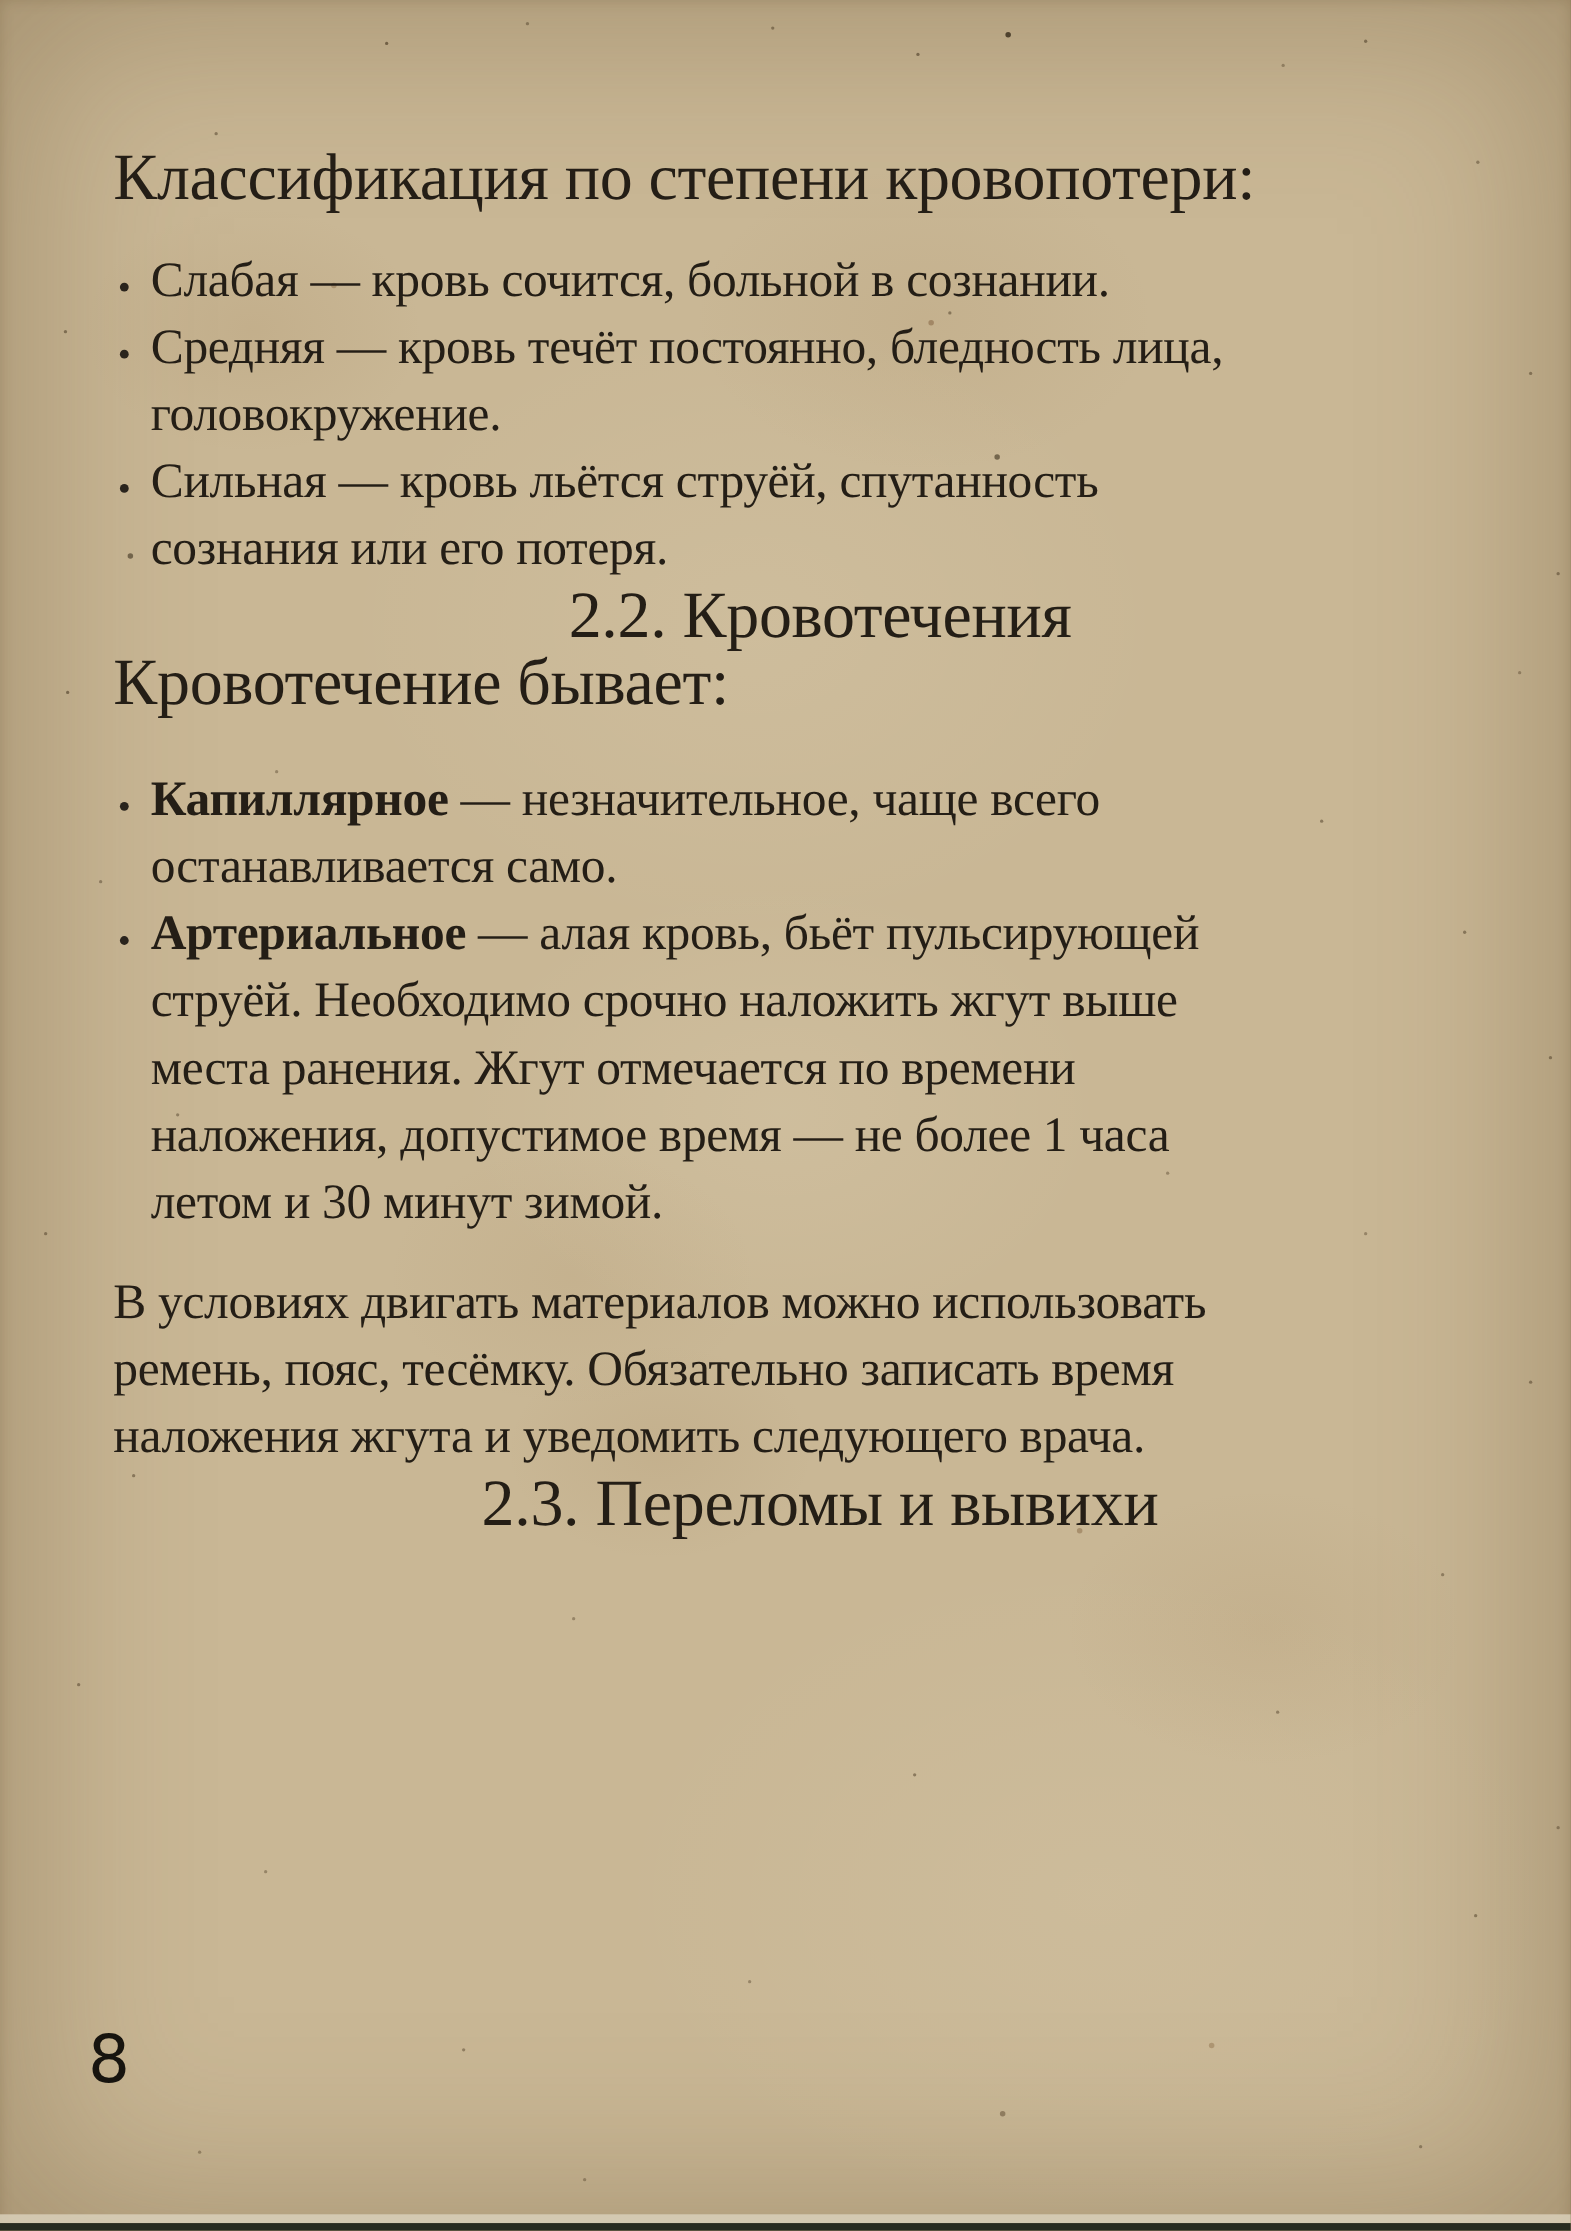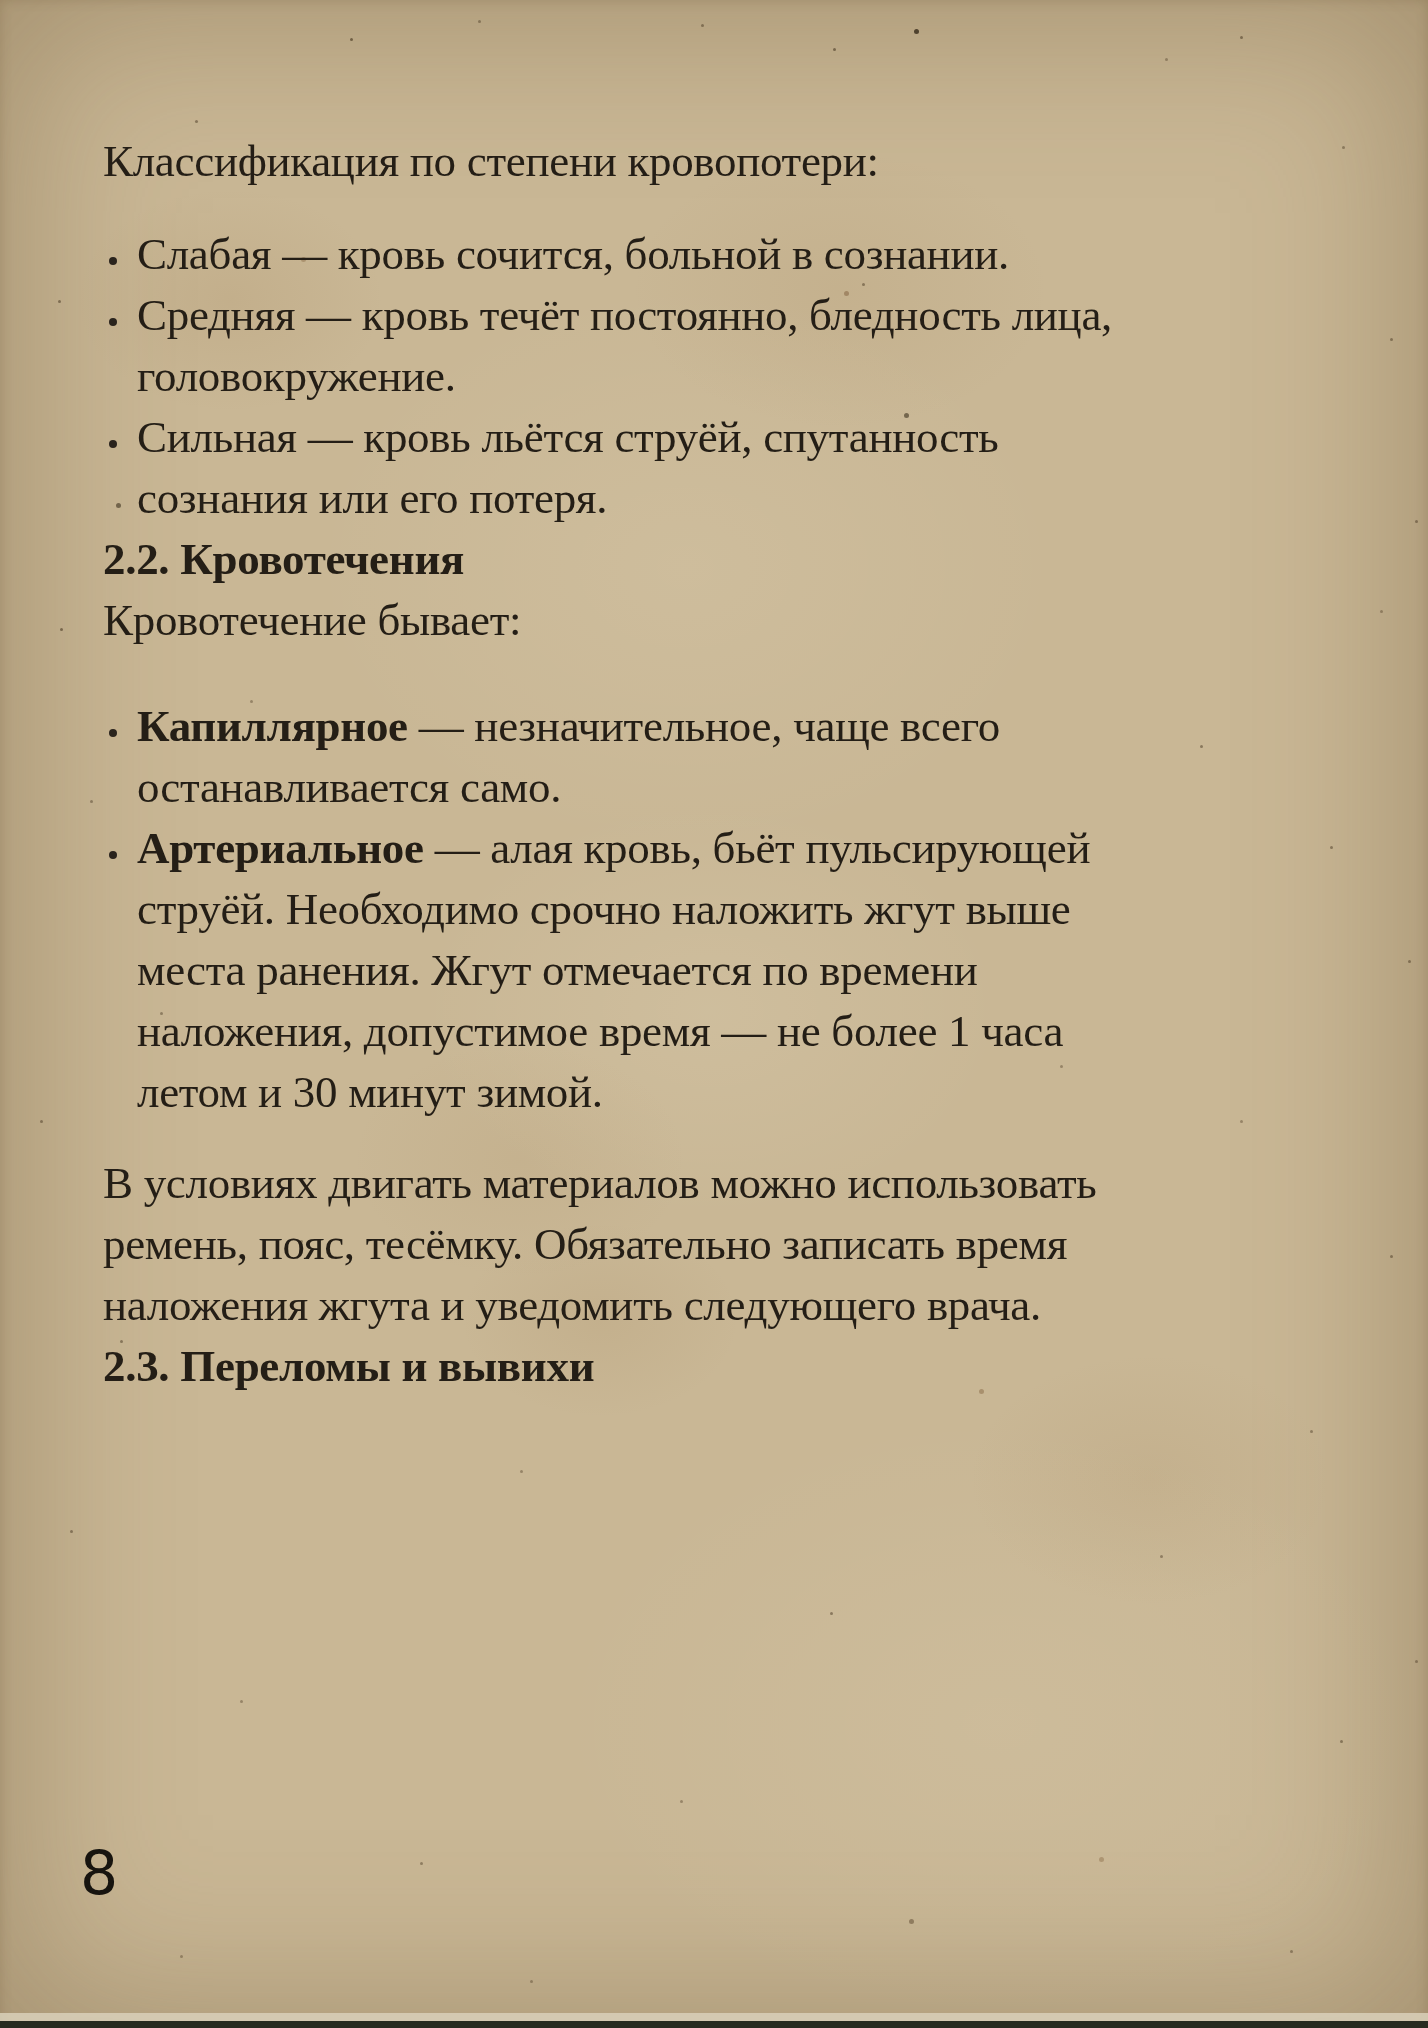--- a/index.html
+++ b/index.html
@@ -63,22 +63,22 @@
 
   .content {
     position: absolute;
     top: 131px; left: 103px; right: 40px;
     font-size: 45px;
     line-height: 61px;
     letter-spacing: -0.3px;
     white-space: nowrap;
   }
 
-  .content p, .content h2 { margin: 0; padding: 0; font-size: 45px; line-height: 61px; }
-  h2 { font-weight: bold; }
+  .content p, .content h2 { margin: 0; padding: 0; font-size: 60px; line-height: 61px; }
+  h2 { font-weight: normal; text-align: center; }
 
   .list { margin: 0; padding: 0; font-family: Liberation Serif, serif; }
   .li { position: relative; padding-left: 34px; }
   .dot {
     position: absolute; left: 6px; top: 33px;
     width: 8px; height: 8px; border-radius: 50%;
     background: #2a241d;
   }
   .lead { font-weight: bold; }
 

